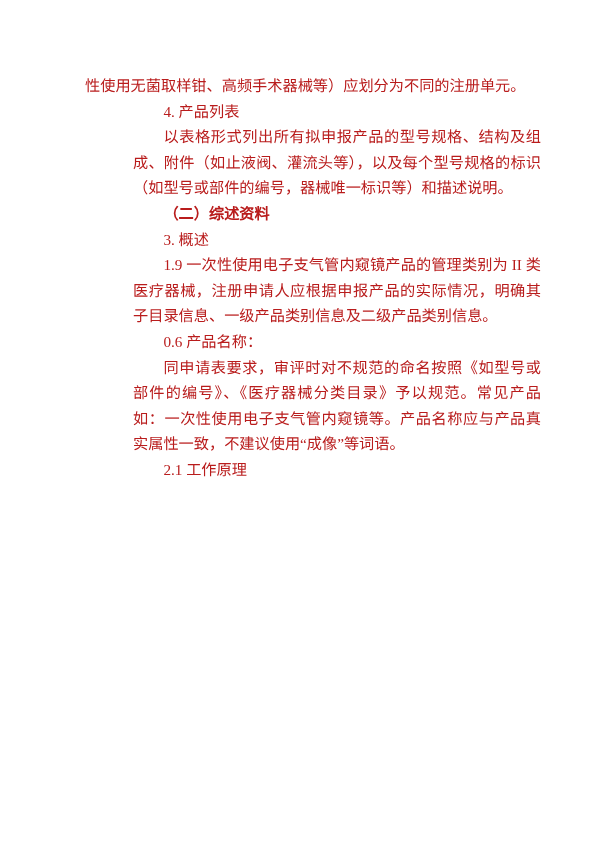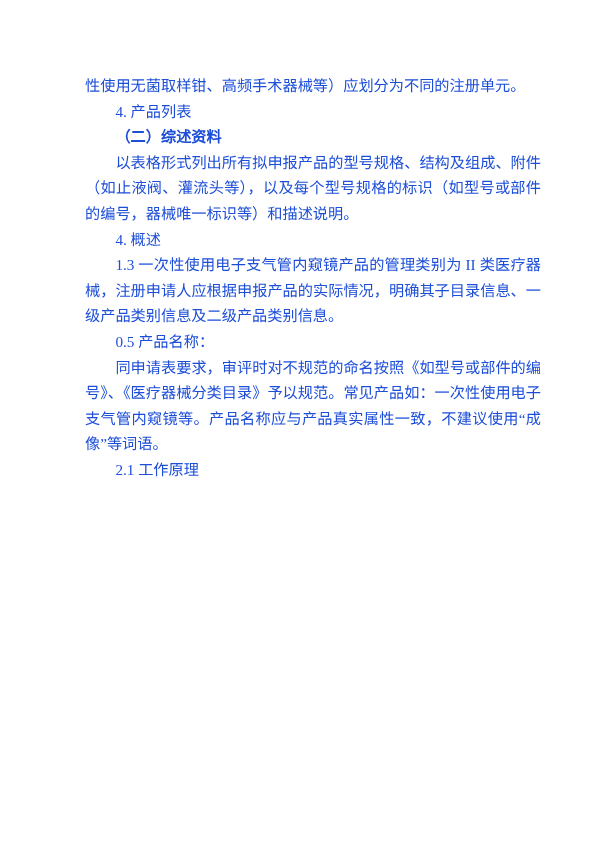--- a/index.html
+++ b/index.html
@@ -25,33 +25,34 @@
     color: #3b3b3b;
     text-align: justify;
   }
   .para {
     margin: 0;
     padding: 0;
     font-weight: normal;
   }
   .para.indent {
     text-indent: 2em;
+    margin-left: 48px;
   }
   .para.bold {
     font-weight: bold;
   }
 </style>
 </head>
 <body>
 
 <div class="page">
-  <div class="text-block" id="text-block" style="color: #1d4ed8;">
+  <div class="text-block" id="text-block" style="color: #b91c1c;">
       <p class="para">性使用无菌取样钳、高频手术器械等）应划分为不同的注册单元。</p>
       <p class="para indent">4. 产品列表</p>
+      <p class="para indent">以表格形式列出所有拟申报产品的型号规格、结构及组成、附件（如止液阀、灌流头等），以及每个型号规格的标识（如型号或部件的编号，器械唯一标识等）和描述说明。</p>
       <p class="para indent bold">（二）综述资料</p>
-      <p class="para indent">以表格形式列出所有拟申报产品的型号规格、结构及组成、附件（如止液阀、灌流头等），以及每个型号规格的标识（如型号或部件的编号，器械唯一标识等）和描述说明。</p>
-      <p class="para indent">4. 概述</p>
-      <p class="para indent">1.3 一次性使用电子支气管内窥镜产品的管理类别为 II 类医疗器械，注册申请人应根据申报产品的实际情况，明确其子目录信息、一级产品类别信息及二级产品类别信息。</p>
-      <p class="para indent">0.5 产品名称：</p>
+      <p class="para indent">3. 概述</p>
+      <p class="para indent">1.9 一次性使用电子支气管内窥镜产品的管理类别为 II 类医疗器械，注册申请人应根据申报产品的实际情况，明确其子目录信息、一级产品类别信息及二级产品类别信息。</p>
+      <p class="para indent">0.6 产品名称：</p>
       <p class="para indent">同申请表要求，审评时对不规范的命名按照《如型号或部件的编号》、《医疗器械分类目录》予以规范。常见产品如：一次性使用电子支气管内窥镜等。产品名称应与产品真实属性一致，不建议使用“成像”等词语。</p>
       <p class="para indent">2.1 工作原理</p>
     </div>
 </div>
 
 </body></html>

